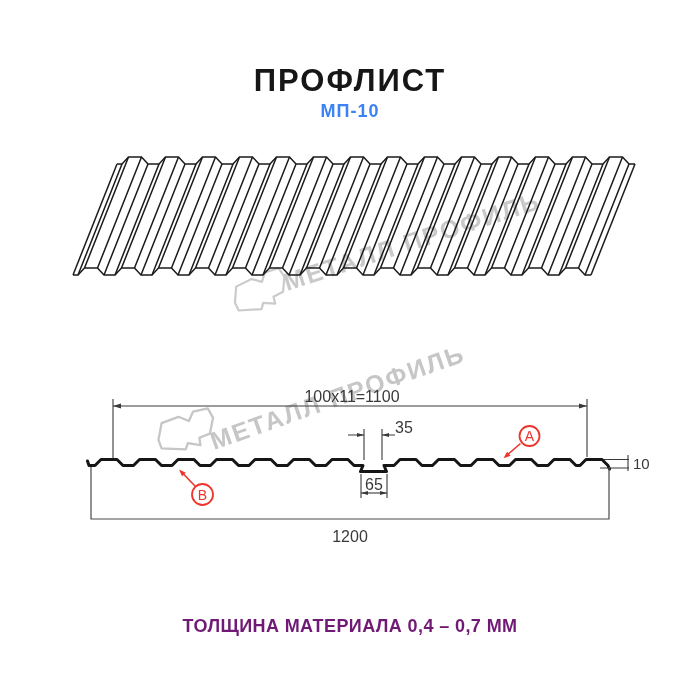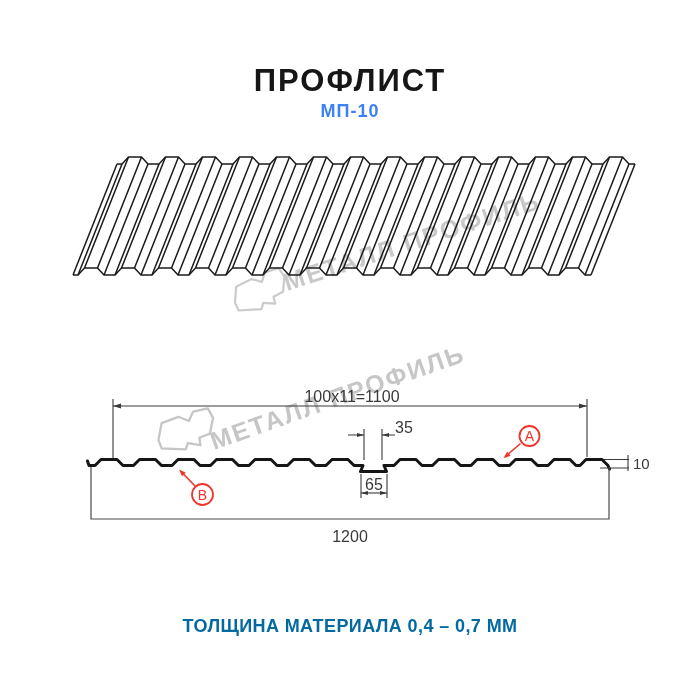--- a/index.html
+++ b/index.html
@@ -10,21 +10,21 @@
   .title{
     position:absolute;top:63px;left:0;width:700px;text-align:center;
     font-size:31px;font-weight:700;letter-spacing:2px;color:#161616;
   }
   .subtitle{
     position:absolute;top:101px;left:0;width:700px;text-align:center;
     font-size:18px;font-weight:600;letter-spacing:1px;color:#3b82f6;
   }
   .footer-note{
     position:absolute;top:616px;left:0;width:700px;text-align:center;
-    font-size:18px;font-weight:600;letter-spacing:0.4px;color:#0369a1;
+    font-size:18px;font-weight:600;letter-spacing:0.4px;color:#701a75;
   }
   svg{position:absolute;top:0;left:0;}
   .dim-text{
     font-family:"Liberation Sans",sans-serif;font-size:16px;fill:#3a3a3a;
   }
   .dim-text-small{
     font-family:"Liberation Sans",sans-serif;font-size:15px;fill:#3a3a3a;
   }
   .callout-text{
     font-family:"Liberation Sans",sans-serif;font-size:14px;font-weight:400;

